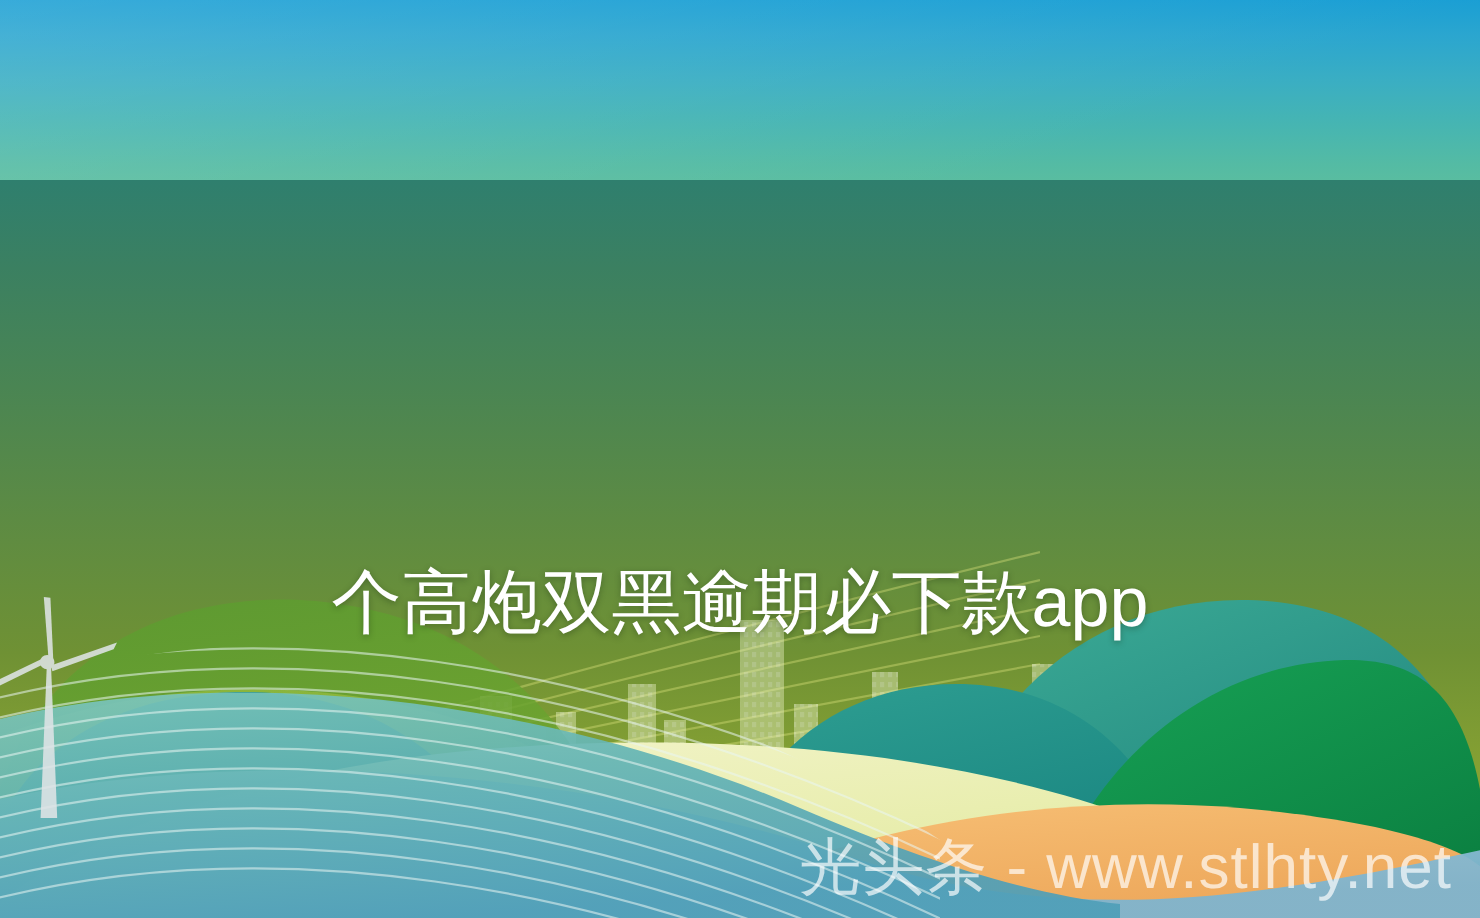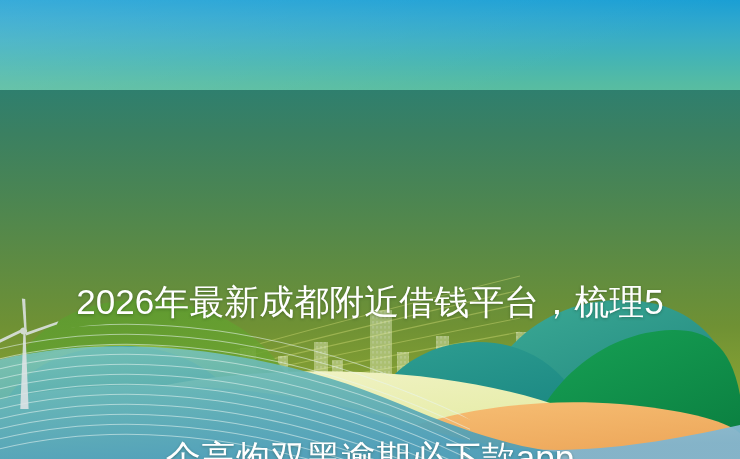--- a/index.html
+++ b/index.html
@@ -300,18 +300,18 @@
       <path d="M 35.5 34 L 37.4 34 L 40.6 113 L 32.3 113 Z"></path>
       <path d="M 35.6 31.5 C 37.6 31.5 39.2 33.1 39.2 35.1 C 39.2 37 37.6 38.6 35.6 38.6
                C 33.6 38.6 32 37 32 35.1 C 32 33.1 33.6 31.5 35.6 31.5 Z"></path>
       <path d="M 36.2 32.6 L 33.9 2.5 L 37.2 2.9 L 38.6 33.1 Z"></path>
       <path d="M 34.2 35.9 L 4.4 50.4 L 5.0 46.9 L 33.3 33.2 Z"></path>
       <path d="M 37.4 36.7 L 70.5 25.2 L 68.8 28.6 L 38.2 39.6 Z"></path>
     </g>
   </svg>
 
   <div id="headline">
-    <span class="hl-line">2026年最新成都附近借钱平台，梳理5</span>
     <span class="hl-line">个高炮双黑逾期必下款app</span>
   </div>
 
+  <div id="watermark">光头条 - www.stlhty.net</div>
 
 </div>
 
 </body></html>

